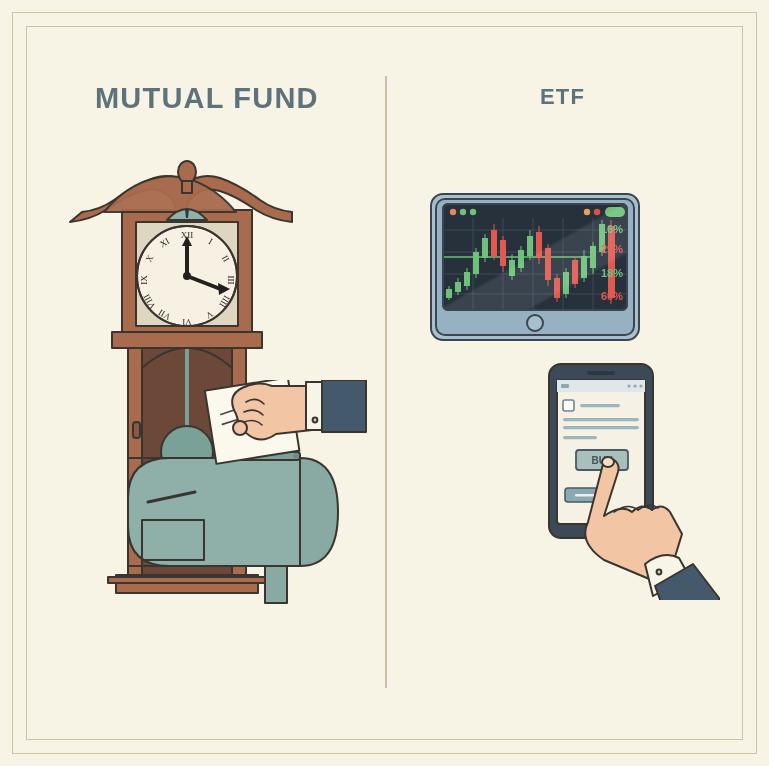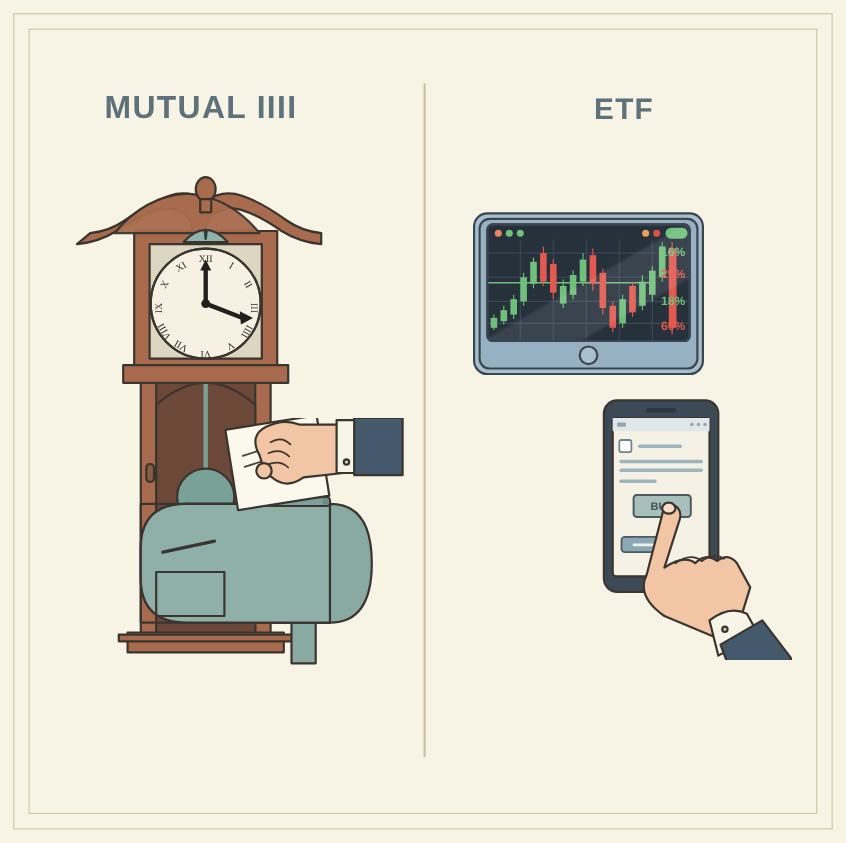--- a/index.html
+++ b/index.html
@@ -45,37 +45,37 @@
     color: #5e727b;
     letter-spacing: 1.2px;
     white-space: nowrap;
   }
   #title-left {
     left: 95px; top: 82px;
     font-size: 29px;
   }
   #title-right {
     left: 540px; top: 84px;
-    font-size: 27px;
+    font-size: 22px;
   }
   .art { position: absolute; }
   #clock-art   { left: 60px;  top: 150px; }
   #tablet-art  { left: 425px; top: 190px; }
   #phone-art   { left: 535px; top: 360px; }
 </style>
 </head>
 <body>
 
 <div id="canvas">
 
   <div class="frame-outer"></div>
   <div class="frame-inner"></div>
   <div class="divider"></div>
 
-  <div class="title" id="title-left">MUTUAL IIII</div>
+  <div class="title" id="title-left">MUTUAL FUND</div>
 
   <div class="title" id="title-right">ETF</div>
 
   <svg class="art" id="clock-art" width="320" height="460" viewBox="0 0 320 460">
     <g stroke="#3b3530" stroke-width="2" stroke-linejoin="round" stroke-linecap="round">
 
       <rect x="68" y="185" width="118" height="250" fill="#a86b4d"></rect>
       <rect x="82" y="185" width="90" height="250" fill="#6c4838"></rect>
       <path d="M82 218 q45 -40 90 0 v217 h-90 z" fill="#6c4838"></path>
 

